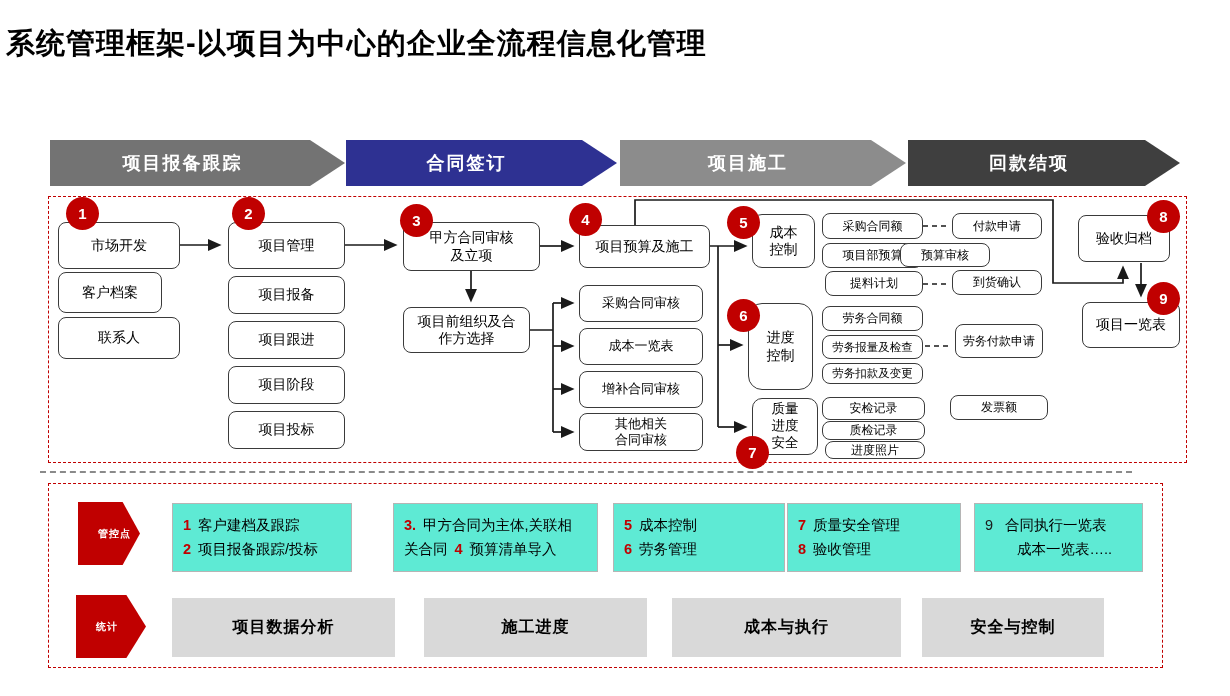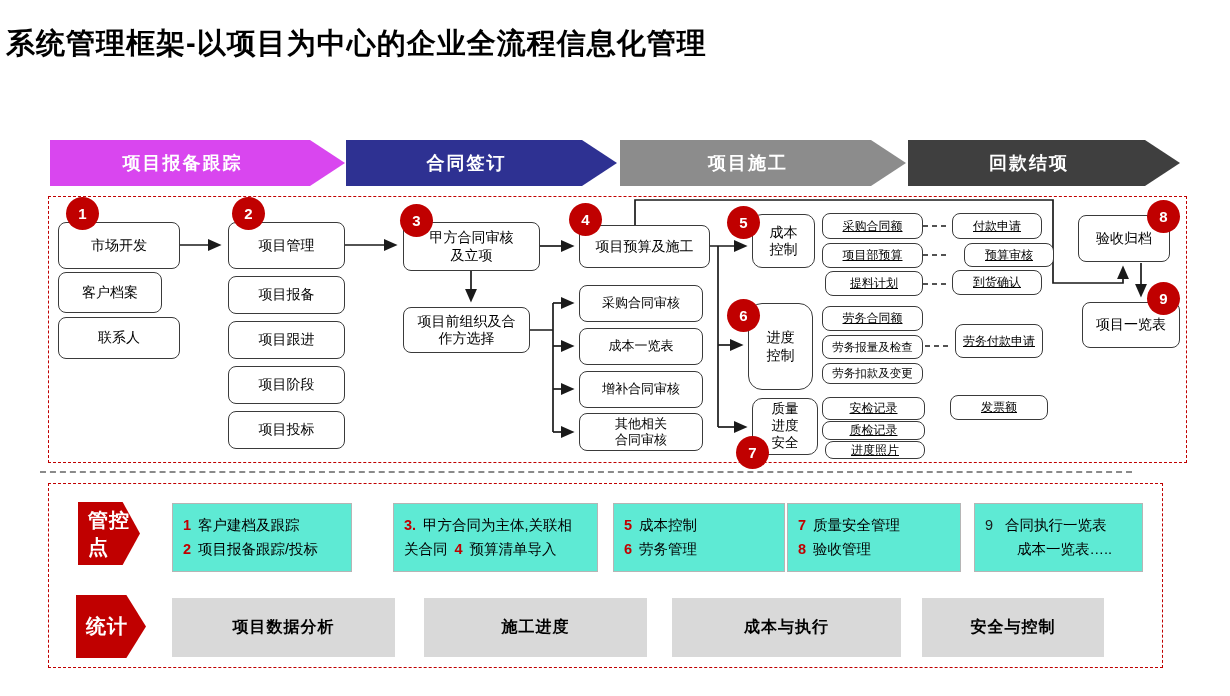--- a/index.html
+++ b/index.html
@@ -10,49 +10,49 @@
   .phase{position:absolute;top:140px;height:46px;display:flex;align-items:center;justify-content:center;
          color:#fff;font-size:18px;font-weight:700;box-sizing:border-box;padding-right:30px;letter-spacing:2px;
          clip-path:polygon(0 0, calc(100% - 35px) 0, 100% 50%, calc(100% - 35px) 100%, 0 100%);}
   
   .area{position:absolute;border:1.6px dashed #C00000;box-sizing:border-box;}
   .sep{position:absolute;left:40px;top:471px;width:1092px;height:0;border-top:2.5px dashed #8a8a8a;}
   
   .node{position:absolute;background:#fff;border:1.6px solid #3a3a3a;border-radius:8px;box-sizing:border-box;
         display:flex;align-items:center;justify-content:center;text-align:center;
         font-size:13px;line-height:1.25;white-space:pre-line;z-index:2;}
-  .f14{font-size:14px;} .f12{font-size:12px;text-decoration:underline;} .f11{font-size:11.5px;}
+  .f14{font-size:14px;} .f12{font-size:12px;} .f11{font-size:11.5px;}
   .r10{border-radius:10px;} .r14{border-radius:14px;}
   
   .badge{position:absolute;width:33px;height:33px;border-radius:50%;background:#C00000;color:#fff;
          font-size:15px;font-weight:700;display:flex;align-items:center;justify-content:center;z-index:3;}
   
   svg.wires{position:absolute;left:0;top:0;z-index:1;}
   
-  .pent{position:absolute;background:#C00000;color:#fff;font-size:20px;font-weight:700;letter-spacing:1px;
-        display:flex;align-items:center;box-sizing:border-box;padding-left:10px;
+  .pent{position:absolute;background:#C00000;color:#fff;font-size:10px;font-weight:700;letter-spacing:1px;
+        display:flex;align-items:center;box-sizing:border-box;padding-left:20px;
         clip-path:polygon(0 0, 72% 0, 100% 50%, 72% 100%, 0 100%);}
   .cpbox{position:absolute;background:#5eead4;border:1px solid #b5b5b5;box-sizing:border-box;
          font-size:14.5px;padding:9px 10px;display:flex;flex-direction:column;justify-content:space-around;}
   .cpline{white-space:nowrap;}
   .n{color:#C00000;font-weight:700;margin-right:7px;}
   .n-black{color:#1a1a1a;font-weight:400;margin-right:12px;}
   .pre{margin-right:7px;}
   .indent{margin-left:32px;}
   .statbox{position:absolute;background:#D9D9D9;display:flex;align-items:center;justify-content:center;
            font-size:16px;font-weight:700;letter-spacing:1px;}
 </style>
 </head>
 <body>
 
 <div class="stage">
 
   <div class="title">系统管理框架-以项目为中心的企业全流程信息化管理</div>
 
-  <div class="phase" style="left:50px;width:295px;background:#d946ef;">
+  <div class="phase" style="left:50px;width:295px;background:#737373;">
       <span>项目报备跟踪</span>
     </div>
   <div class="phase" style="left:346px;width:271px;background:#2E3192;">
       <span>合同签订</span>
     </div>
   <div class="phase" style="left:620px;width:286px;background:#8C8C8C;">
       <span>项目施工</span>
     </div>
   <div class="phase" style="left:908px;width:272px;background:#3F3F3F;">
       <span>回款结项</span>
@@ -127,21 +127,21 @@
   <div class="node f12" style="left:822px;top:243px;width:101px;height:25px;">项目部预算</div>
   <div class="node f12" style="left:825px;top:271px;width:98px;height:25px;">提料计划</div>
   <div class="node f12" style="left:822px;top:306px;width:101px;height:25px;">劳务合同额</div>
   <div class="node f11" style="left:822px;top:335px;width:101px;height:24px;">劳务报量及检查</div>
   <div class="node f11" style="left:822px;top:363px;width:101px;height:21px;">劳务扣款及变更</div>
   <div class="node f12" style="left:822px;top:397px;width:103px;height:23px;">安检记录</div>
   <div class="node f12" style="left:822px;top:421px;width:103px;height:19px;">质检记录</div>
   <div class="node f12" style="left:825px;top:441px;width:100px;height:18px;">进度照片</div>
 
   <div class="node f12" style="left:952px;top:213px;width:90px;height:26px;">付款申请</div>
-  <div class="node f12" style="left:964px;top:243px;width:90px;height:24px;">预算审核</div>
+  <div class="node f12" style="left:900px;top:243px;width:90px;height:24px;">预算审核</div>
   <div class="node f12" style="left:952px;top:270px;width:90px;height:25px;">到货确认</div>
   <div class="node f12" style="left:955px;top:324px;width:88px;height:34px;">劳务付款申请</div>
   <div class="node f12" style="left:950px;top:395px;width:98px;height:25px;">发票额</div>
 
   <div class="node f14" style="left:1078px;top:215px;width:92px;height:47px;">验收归档</div>
   <div class="node f14" style="left:1082px;top:302px;width:98px;height:46px;">项目一览表</div>
 
   <div class="badge" style="left:66px;top:197px;">1</div>
   <div class="badge" style="left:232px;top:197px;">2</div>
   <div class="badge" style="left:400px;top:204px;">3</div>

